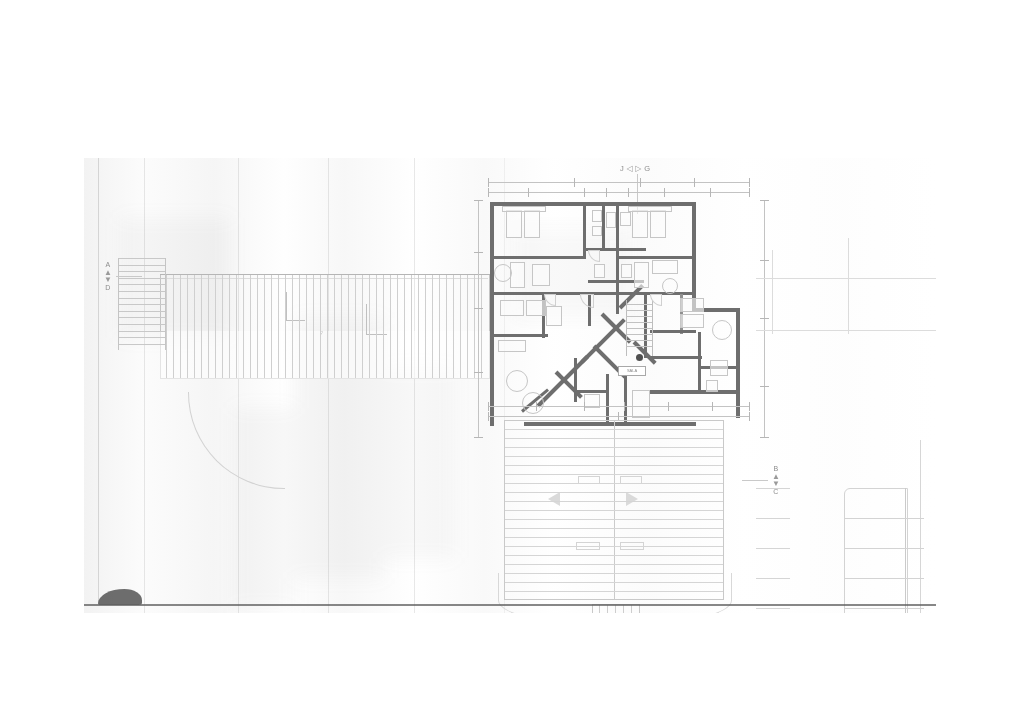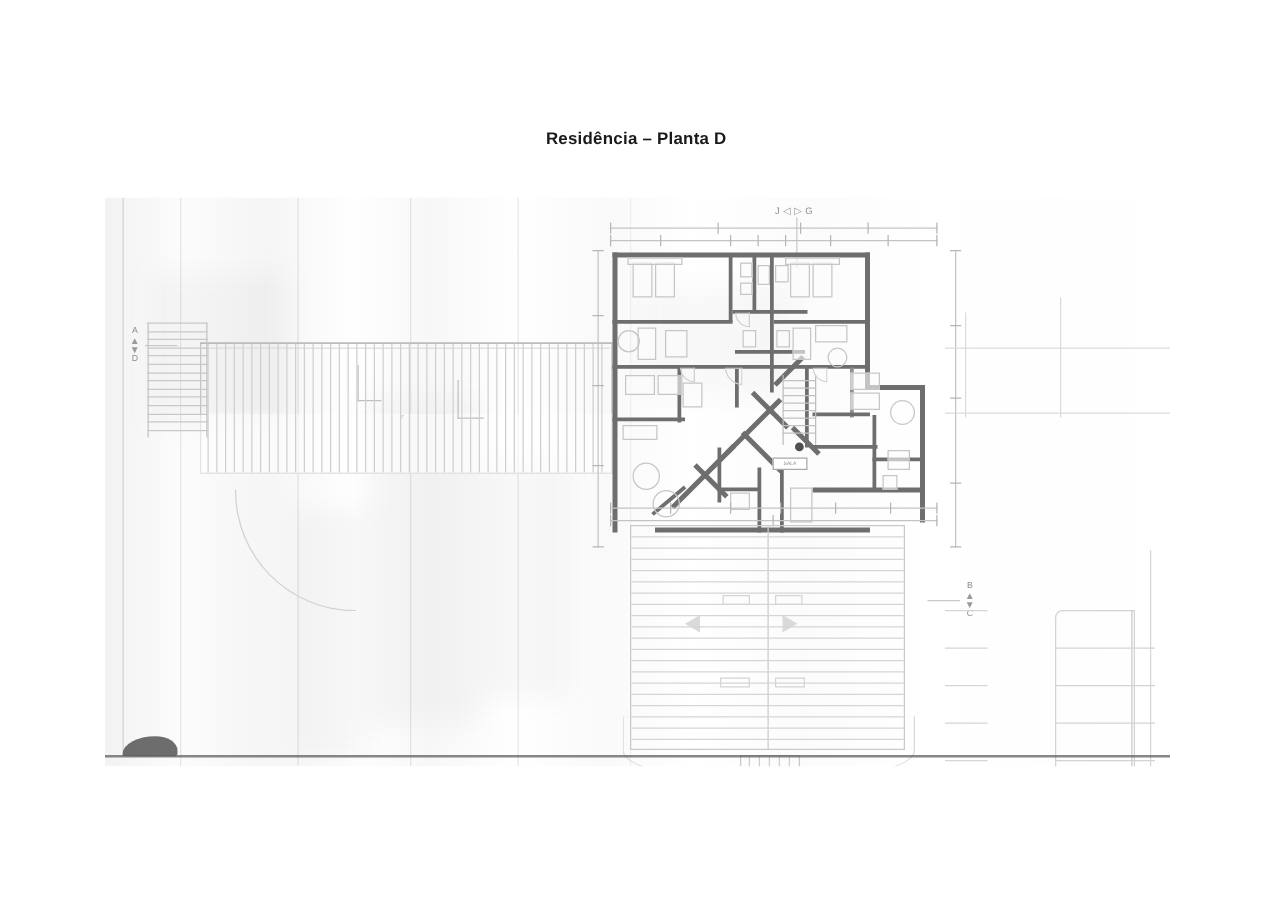--- a/index.html
+++ b/index.html
@@ -122,21 +122,20 @@
 
   
   #rightTop{position:absolute;left:672px;top:120px;width:250px;height:80px;}
   .tinytxt{position:absolute;font-size:3.8px;color:#a0a0a0;white-space:nowrap;}
 </style>
 </head>
 <body>
 
 <div id="page">
 
-  <div id="doc-title">Residência – Planta D</div>
 
   <div id="scan">
 
     <div class="paperTint"></div>
     <div class="sheetEdgeL"></div>
 
     <div class="fold" style="left:60px;"></div>
     <div class="fold" style="left:154px;"></div>
     <div class="fold" style="left:244px;"></div>
     <div class="fold" style="left:330px;"></div>

